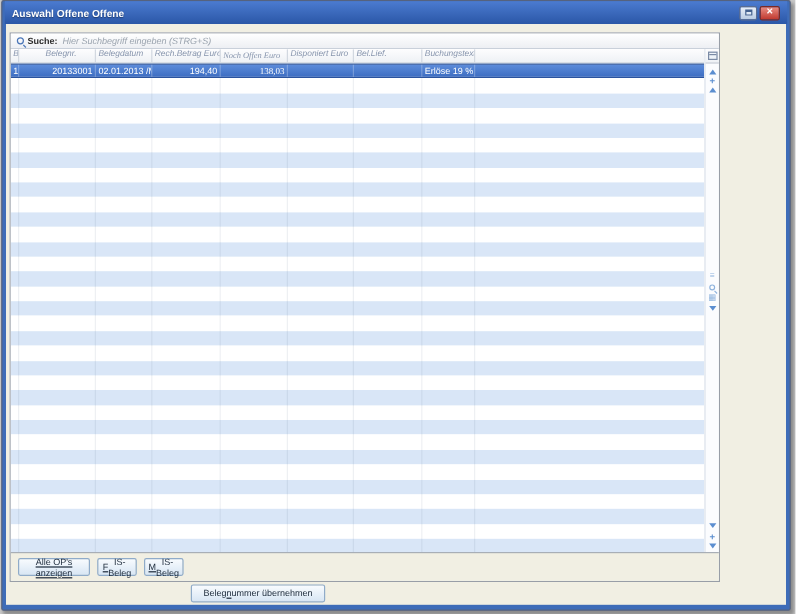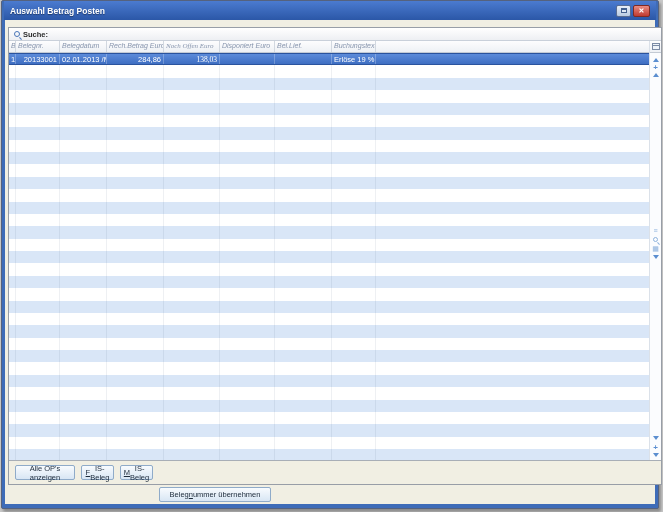--- a/index.html
+++ b/index.html
@@ -15,21 +15,21 @@
             padding:0 6px;}
   .title{color:#fff;font-size:8.5px;font-weight:bold;text-shadow:0 1px 1px rgba(0,0,0,.4);}
   .winbtns{margin-left:auto;display:flex;gap:2px;}
   .wbtn{height:12px;border-radius:2px;border:1px solid #5a6d92;display:flex;
         align-items:center;justify-content:center;cursor:default;}
   .wbtn.restore{width:15px;background:linear-gradient(#e9eff8,#b9cbe2);}
   .wbtn.restore .glyph{width:6px;height:5px;border:1px solid #44618f;border-top-width:2px;background:#dfe9f5;}
   .wbtn.close{width:17px;background:linear-gradient(#e98c82,#c03a30);border-color:#7e2a24;}
   .wbtn.close span{color:#fff;font-size:7px;font-weight:bold;line-height:1;}
   
-  .panel{position:absolute;left:3px;top:24px;width:654px;height:458px;
+  .panel{position:absolute;left:3px;top:24px;width:592px;height:458px;
          border:1px solid #989ea7;background:#fff;}
   
   .searchbar{position:absolute;left:0;top:0;right:0;height:13px;
              background:linear-gradient(#ffffff,#edeff3);border-bottom:1px solid #c9d0da;
              display:flex;align-items:center;padding:0 3px;}
   .mag{width:6px;height:6px;border:1px solid #4a76b8;border-radius:50%;position:relative;
        margin:0 3px 1px 2px;flex:0 0 auto;}
   .mag::after{content:'';position:absolute;width:3px;height:1px;background:#4a76b8;
               transform:rotate(45deg);left:4px;top:6px;}
   .search-label{font-size:7.5px;font-weight:bold;color:#2c2c2c;margin-right:4px;}
@@ -39,21 +39,21 @@
   .search-input::placeholder{color:#9aa3ae;font-style:italic;}
   
   .grid{position:absolute;left:0;top:13px;right:12px;bottom:24px;overflow:hidden;background:#fff;}
   .ghead{display:flex;height:12px;background:linear-gradient(#fdfdfe,#eef1f5);
          border-bottom:1px solid #c3cad4;}
   .hcell{font-size:7px;font-style:italic;color:#8795ad;padding:1px 2px 0 2px;
          border-right:1px solid #d2d8e0;overflow:hidden;white-space:nowrap;}
   .row{display:flex;height:12.39px;}
   .cell{font-size:7.5px;padding:1px 2px 0 2px;border-right:1px solid rgba(90,110,140,.10);
         overflow:hidden;white-space:nowrap;color:#1d3558;}
-  .c0{width:7px;}.c1{width:44px;}.c2{width:47px;}.c3{width:57px;}
+  .c0{width:7px;}.c1{width:44px;margin-left:20px;}.c2{width:47px;}.c3{width:57px;}
   .c4{width:56px;font-family:Liberation Serif, serif;}.c5{width:55px;}.c6{width:57px;}.c7{width:44px;}
   .filler{flex:1;border-right:none;}
   .a-r{text-align:right;}
   .row.selected{background:linear-gradient(#5c8bda,#3e6ec2);
                 border-top:1px solid #2a539e;border-bottom:1px solid #2a539e;}
   .row.selected .cell{color:#fff;border-right:1px solid rgba(255,255,255,.25);}
   .row.selected .filler{border-right:none;}
   .row.empty:nth-child(odd){background:#ffffff;}
   .row.empty:nth-child(even){background:#d9e6f7;}
   
@@ -77,66 +77,67 @@
   .mag2::after{content:'';position:absolute;width:3px;height:1px;background:#8fb3dd;
                transform:rotate(45deg);left:3px;top:5px;}
   
   .footer{position:absolute;left:0;right:0;bottom:0;height:24px;background:#f1efe3;
           border-top:1px solid #a8aeb6;display:flex;align-items:center;padding:0 0 0 6px;gap:6px;}
   .btn{height:15px;border:1px solid #8fabc9;border-radius:2px;color:#1c2a3a;
        background:linear-gradient(#f8fbfe,#d8e6f4);font-size:7.5px;
        font-family:"Liberation Sans",sans-serif;display:inline-flex;align-items:center;
        justify-content:center;padding:0 4px;cursor:default;}
   .btn u{text-decoration:underline;}
-  .b1{width:60px;}.b2{width:33px;}.b3{width:33px;}.b4{width:112px;margin-top:44px;}
+  .b1{width:60px;text-decoration:underline;}.b2{width:33px;}.b3{width:33px;}.b4{width:112px;margin-top:44px;}
 </style>
 </head>
 <body>
 
 <div class="window">
   <div class="frame">
     <div class="inner">
 
       <div class="titlebar">
-        <span class="title">Auswahl Betrag Posten</span>
+        <span class="title">Auswahl Offene Offene</span>
         <span class="winbtns">
           <span class="wbtn restore">
             <span class="glyph"></span>
           </span>
           <span class="wbtn close">
             <span>✕</span>
           </span>
         </span>
       </div>
 
       <div class="panel">
 
         <div class="searchbar">
           <span class="mag"></span>
           <span class="search-label">Suche:</span>
+          <input class="search-input" type="text" placeholder="Hier Suchbegriff eingeben (STRG+S)" style="">
         </div>
 
         <div class="grid">
           <div class="ghead">
             <div class="hcell c0">B</div>
             <div class="hcell c1">Belegnr.</div>
             <div class="hcell c2">Belegdatum</div>
             <div class="hcell c3">Rech.Betrag Euro</div>
             <div class="hcell c4">Noch Offen Euro</div>
             <div class="hcell c5">Disponiert Euro</div>
             <div class="hcell c6">Bel.Lief.</div>
             <div class="hcell c7">Buchungstext</div>
             <div class="hcell filler"></div>
           </div>
 
           <div class="row selected">
             <div class="cell c0">1</div>
             <div class="cell c1 a-r">20133001</div>
             <div class="cell c2">02.01.2013 /Mi</div>
-            <div class="cell c3 a-r">284,86</div>
+            <div class="cell c3 a-r">194,40</div>
             <div class="cell c4 a-r">138,03</div>
             <div class="cell c5"></div>
             <div class="cell c6"></div>
             <div class="cell c7">Erlöse 19 % USt</div>
             <div class="cell filler"></div>
           </div>
 
           <div>
               <div class="row empty">
                 <div class="cell c0"></div>

